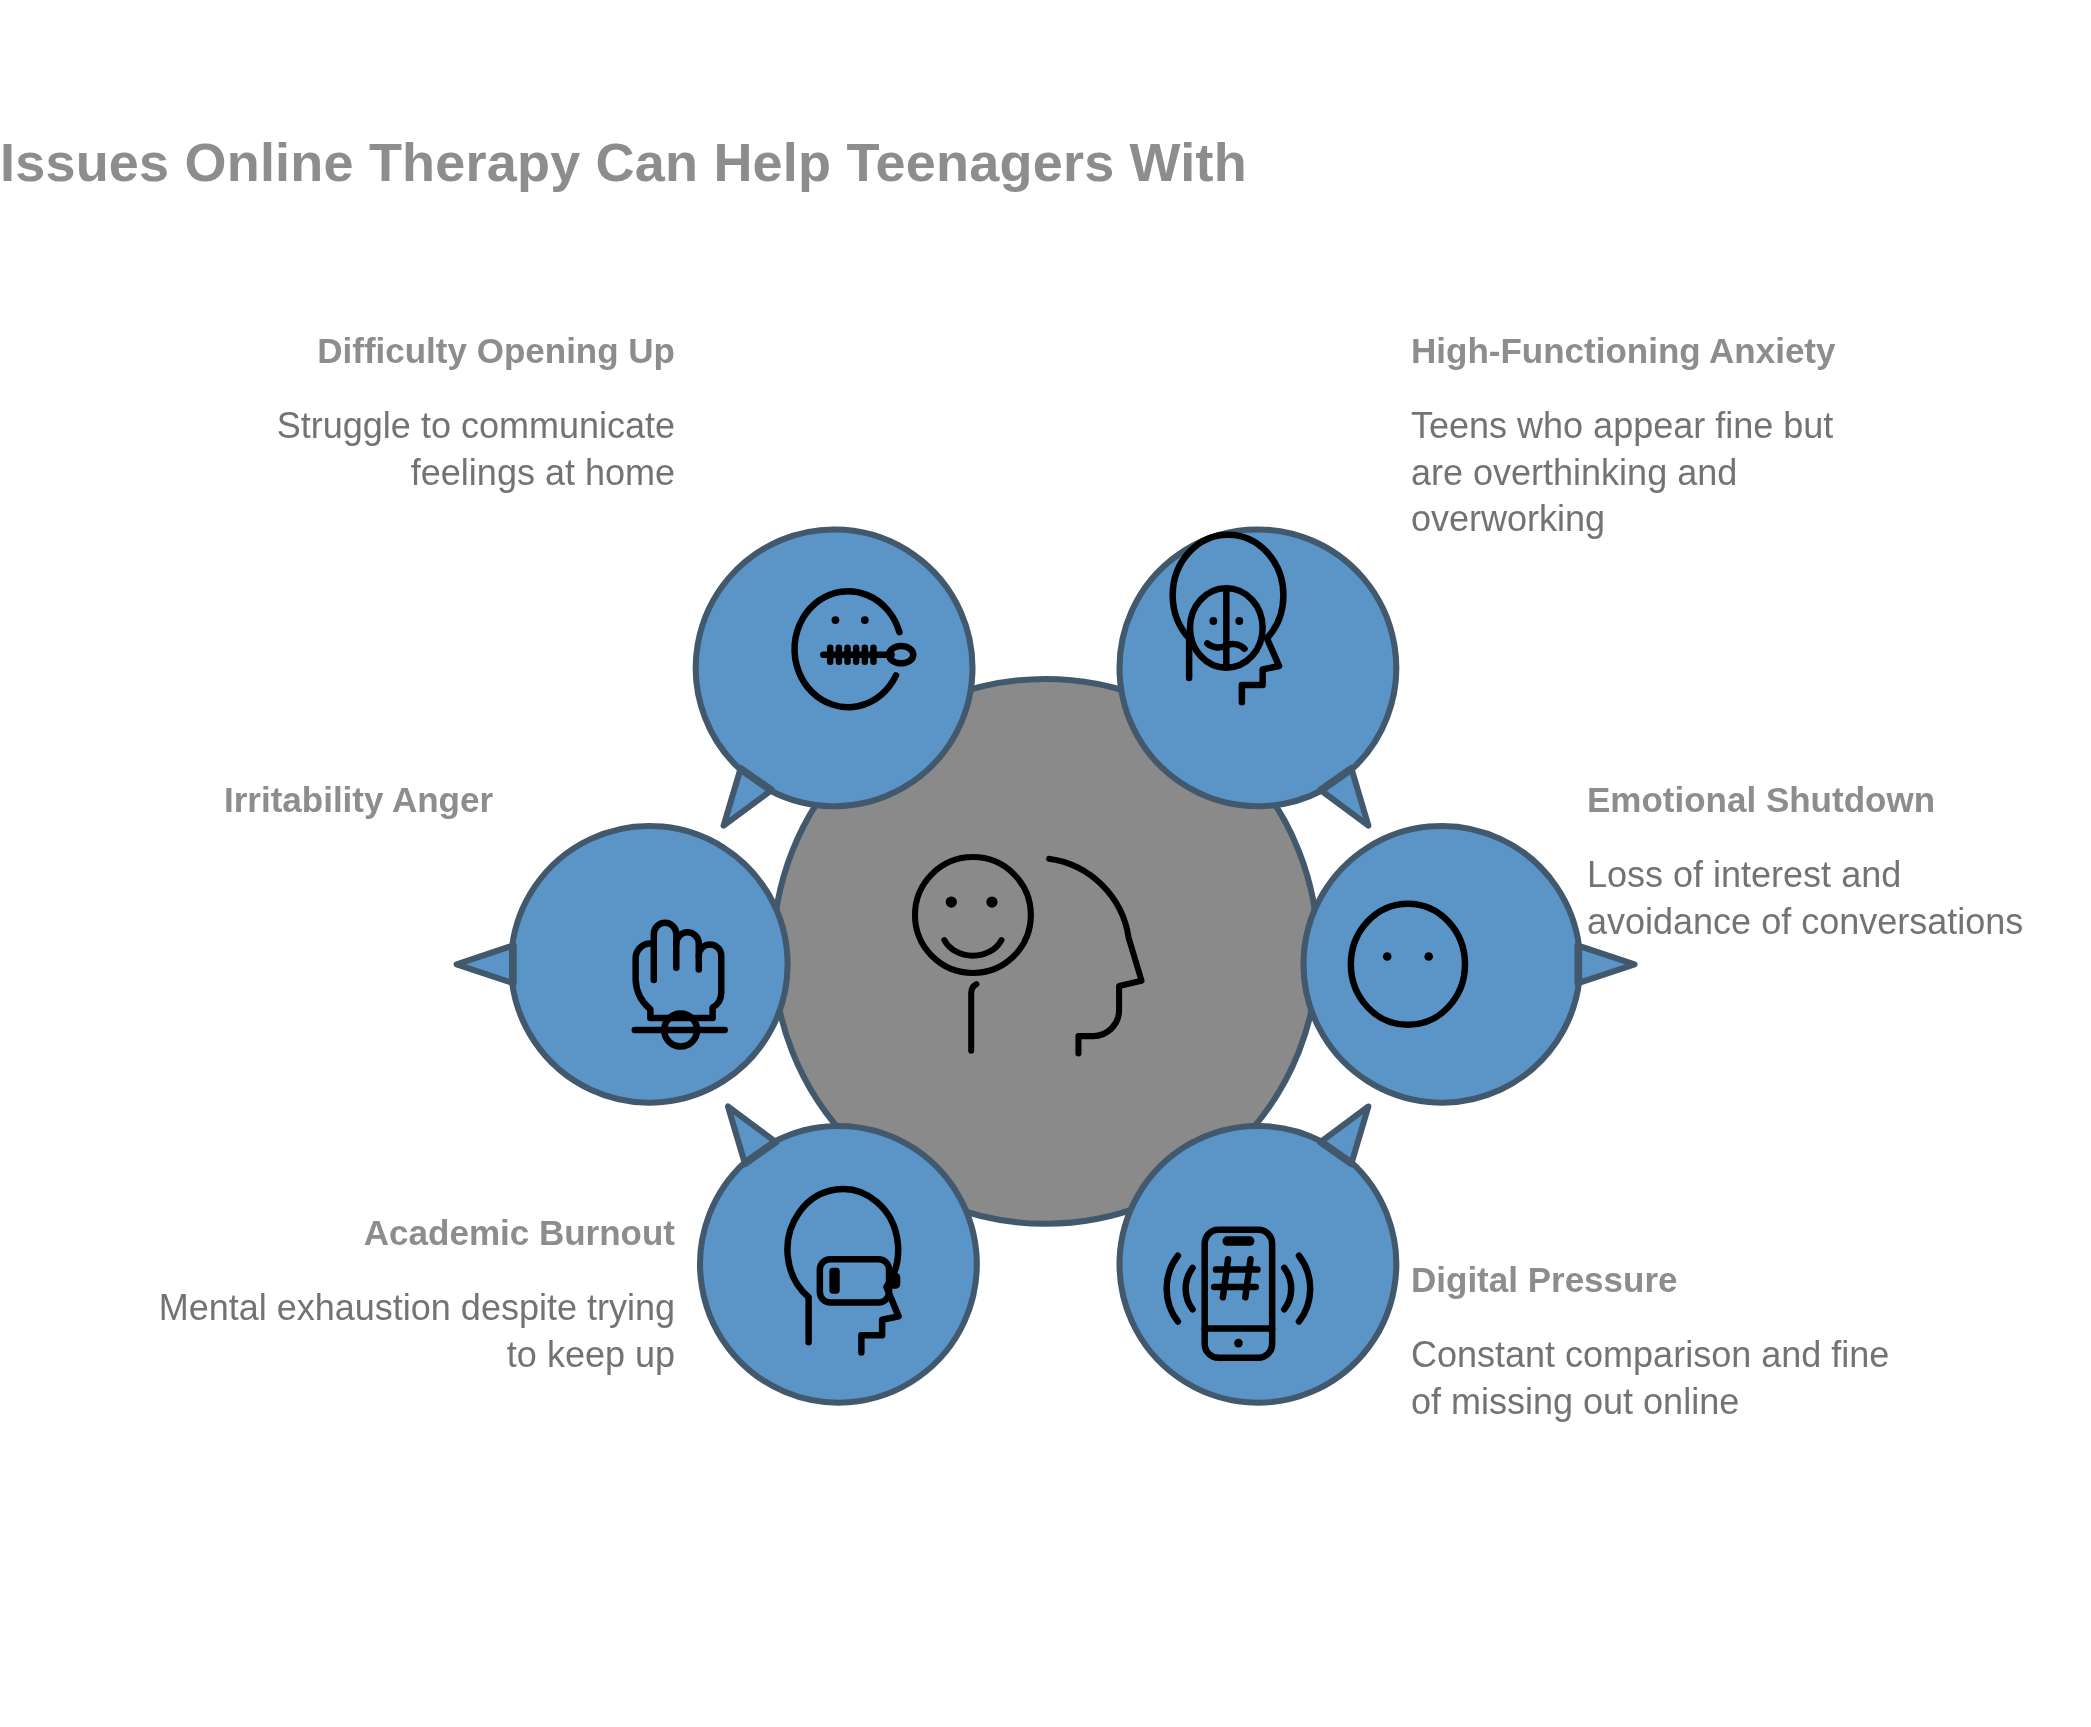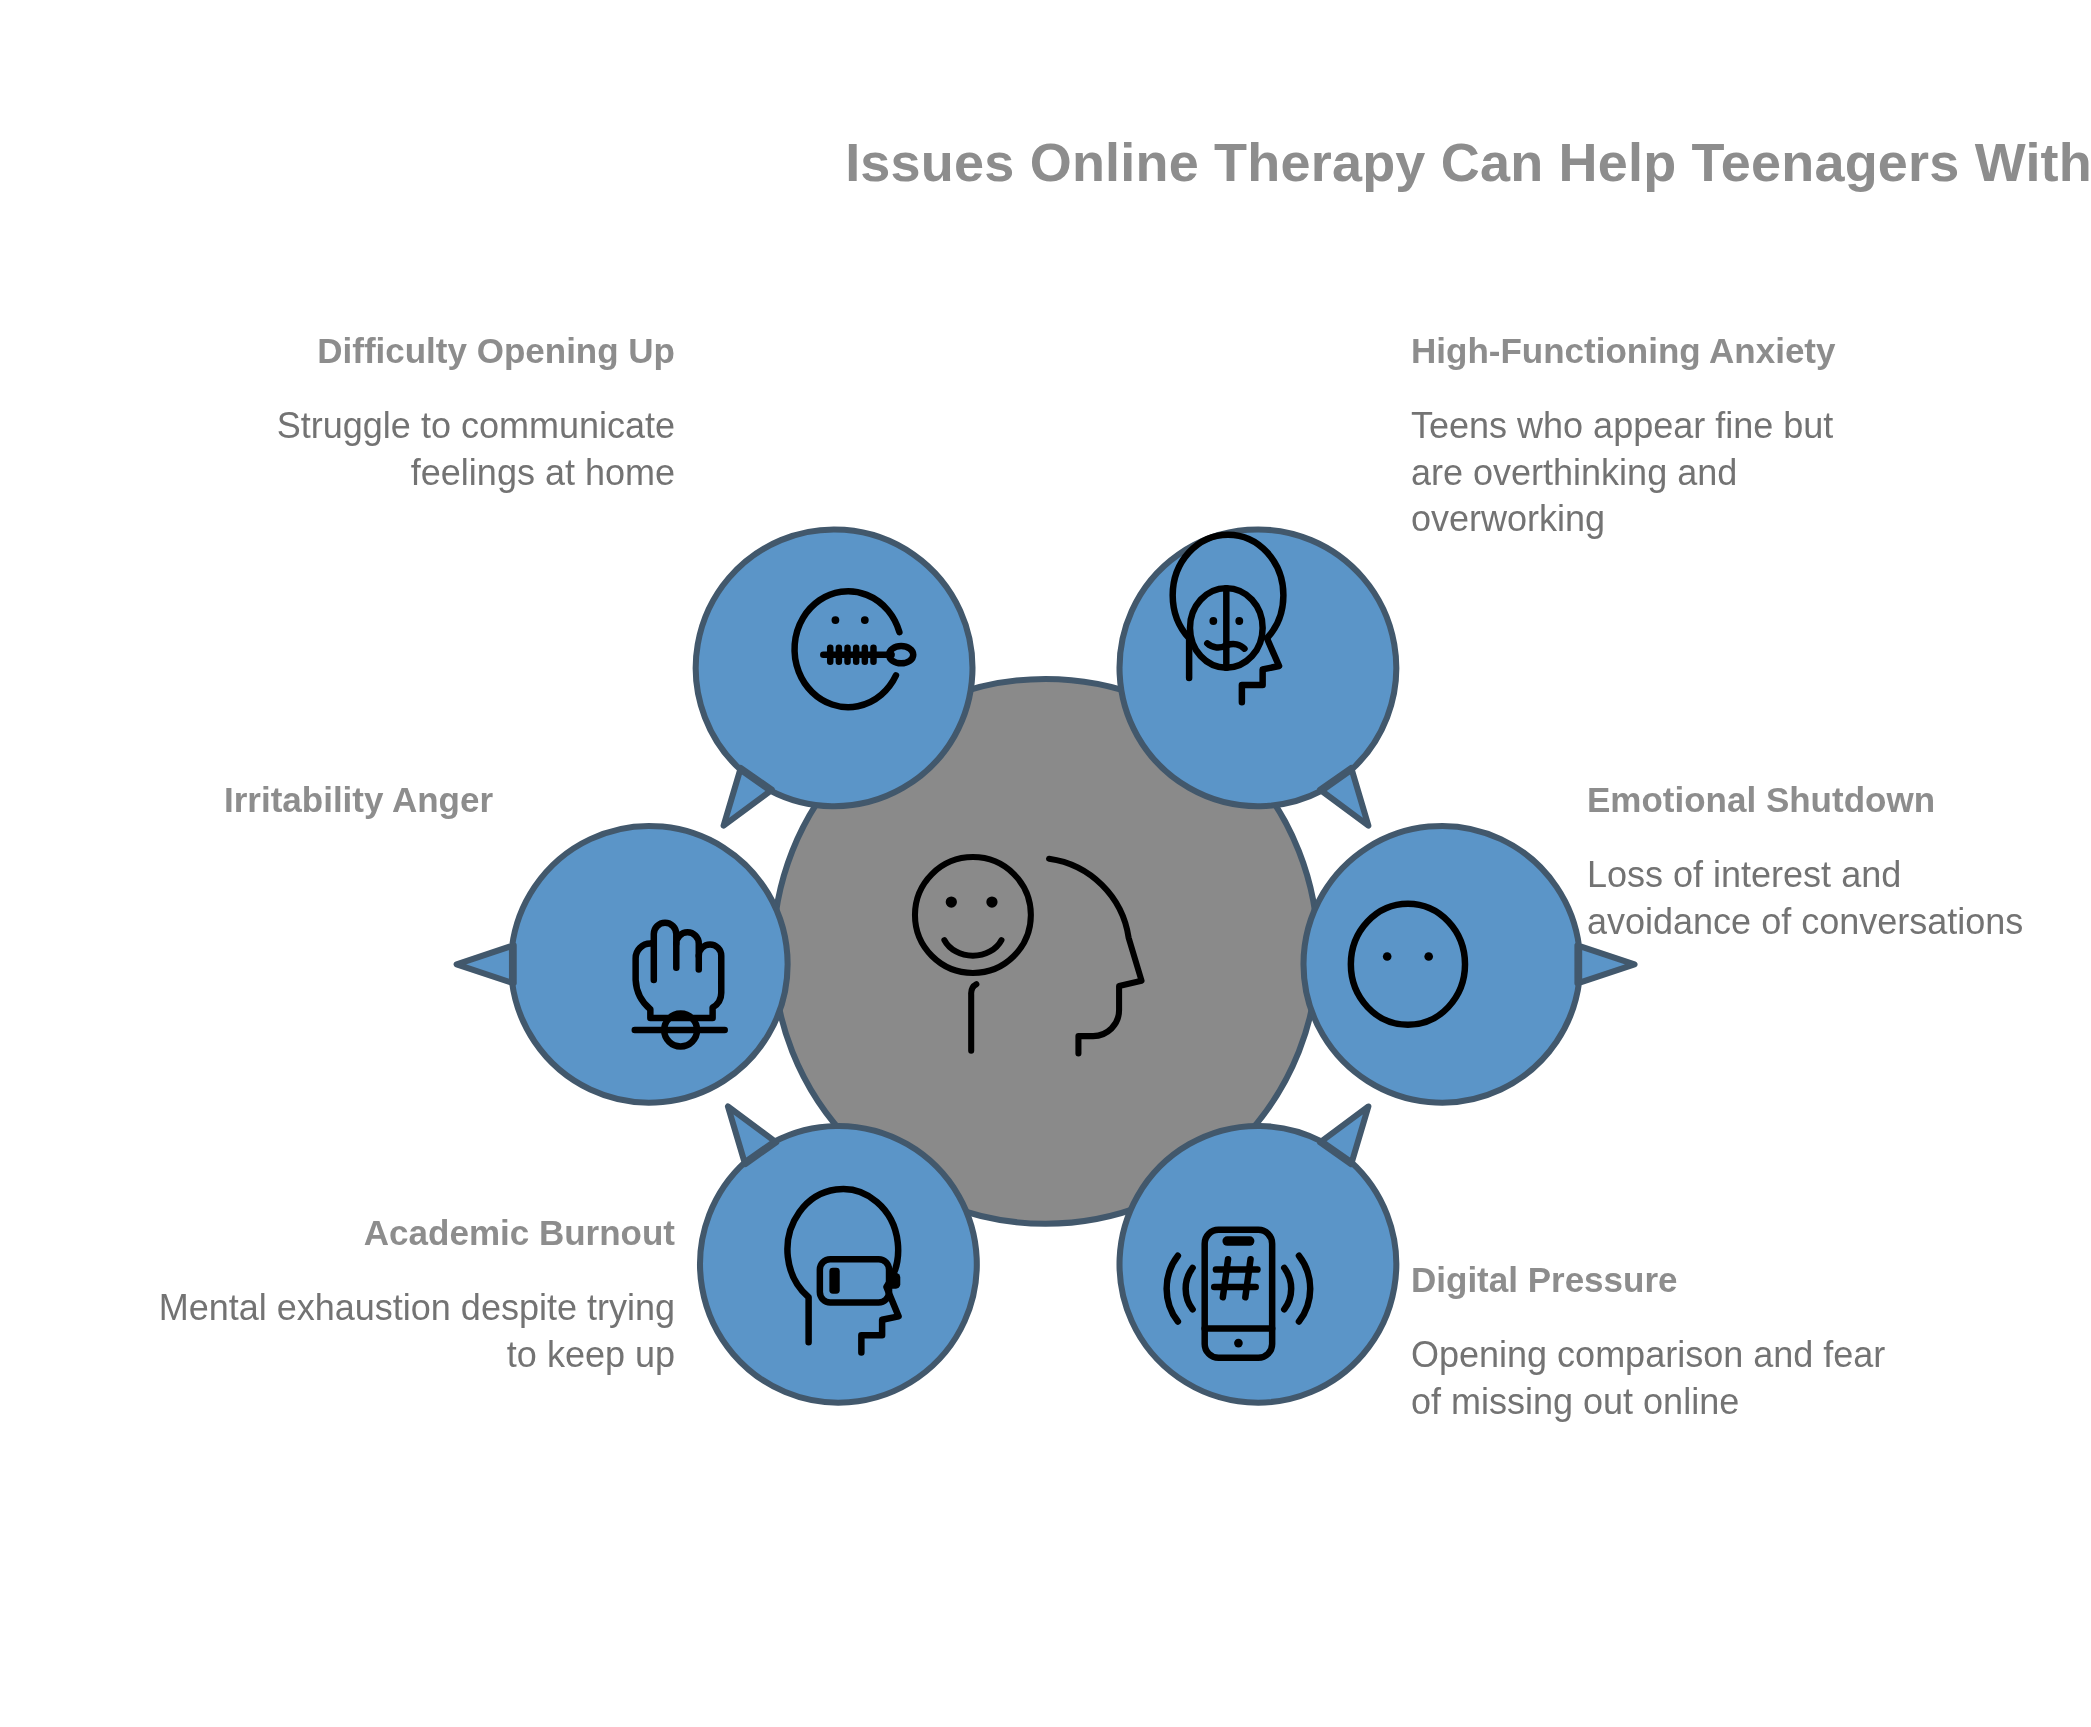--- a/index.html
+++ b/index.html
@@ -14,21 +14,21 @@
     font-family: "Liberation Sans", sans-serif;
     overflow: hidden;
   }
 
   
   #page-title {
     position: absolute;
     top: 130px;
     left: 0;
     width: 2092px;
-    text-align: right;
+    text-align: left;
     font-size: 54px;
     font-weight: bold;
     color: #8d8d8d;
     letter-spacing: 0.2px;
     line-height: 1.2;
   }
 
   
   #diagram-stage {
     position: absolute;
@@ -267,17 +267,17 @@
     <div class="label-desc">Loss of interest and avoidance of conversations</div>
   </div>
 
   <div class="label-block align-right" id="block-academic-burnout">
     <div class="label-heading">Academic Burnout</div>
     <div class="label-desc">Mental exhaustion despite trying to keep up</div>
   </div>
 
   <div class="label-block align-left" id="block-digital-pressure">
     <div class="label-heading">Digital Pressure</div>
-    <div class="label-desc">Opening comparison and fear of missing out online</div>
+    <div class="label-desc">Constant comparison and fine of missing out online</div>
   </div>
 
 </div>
 
 
 </body></html>

